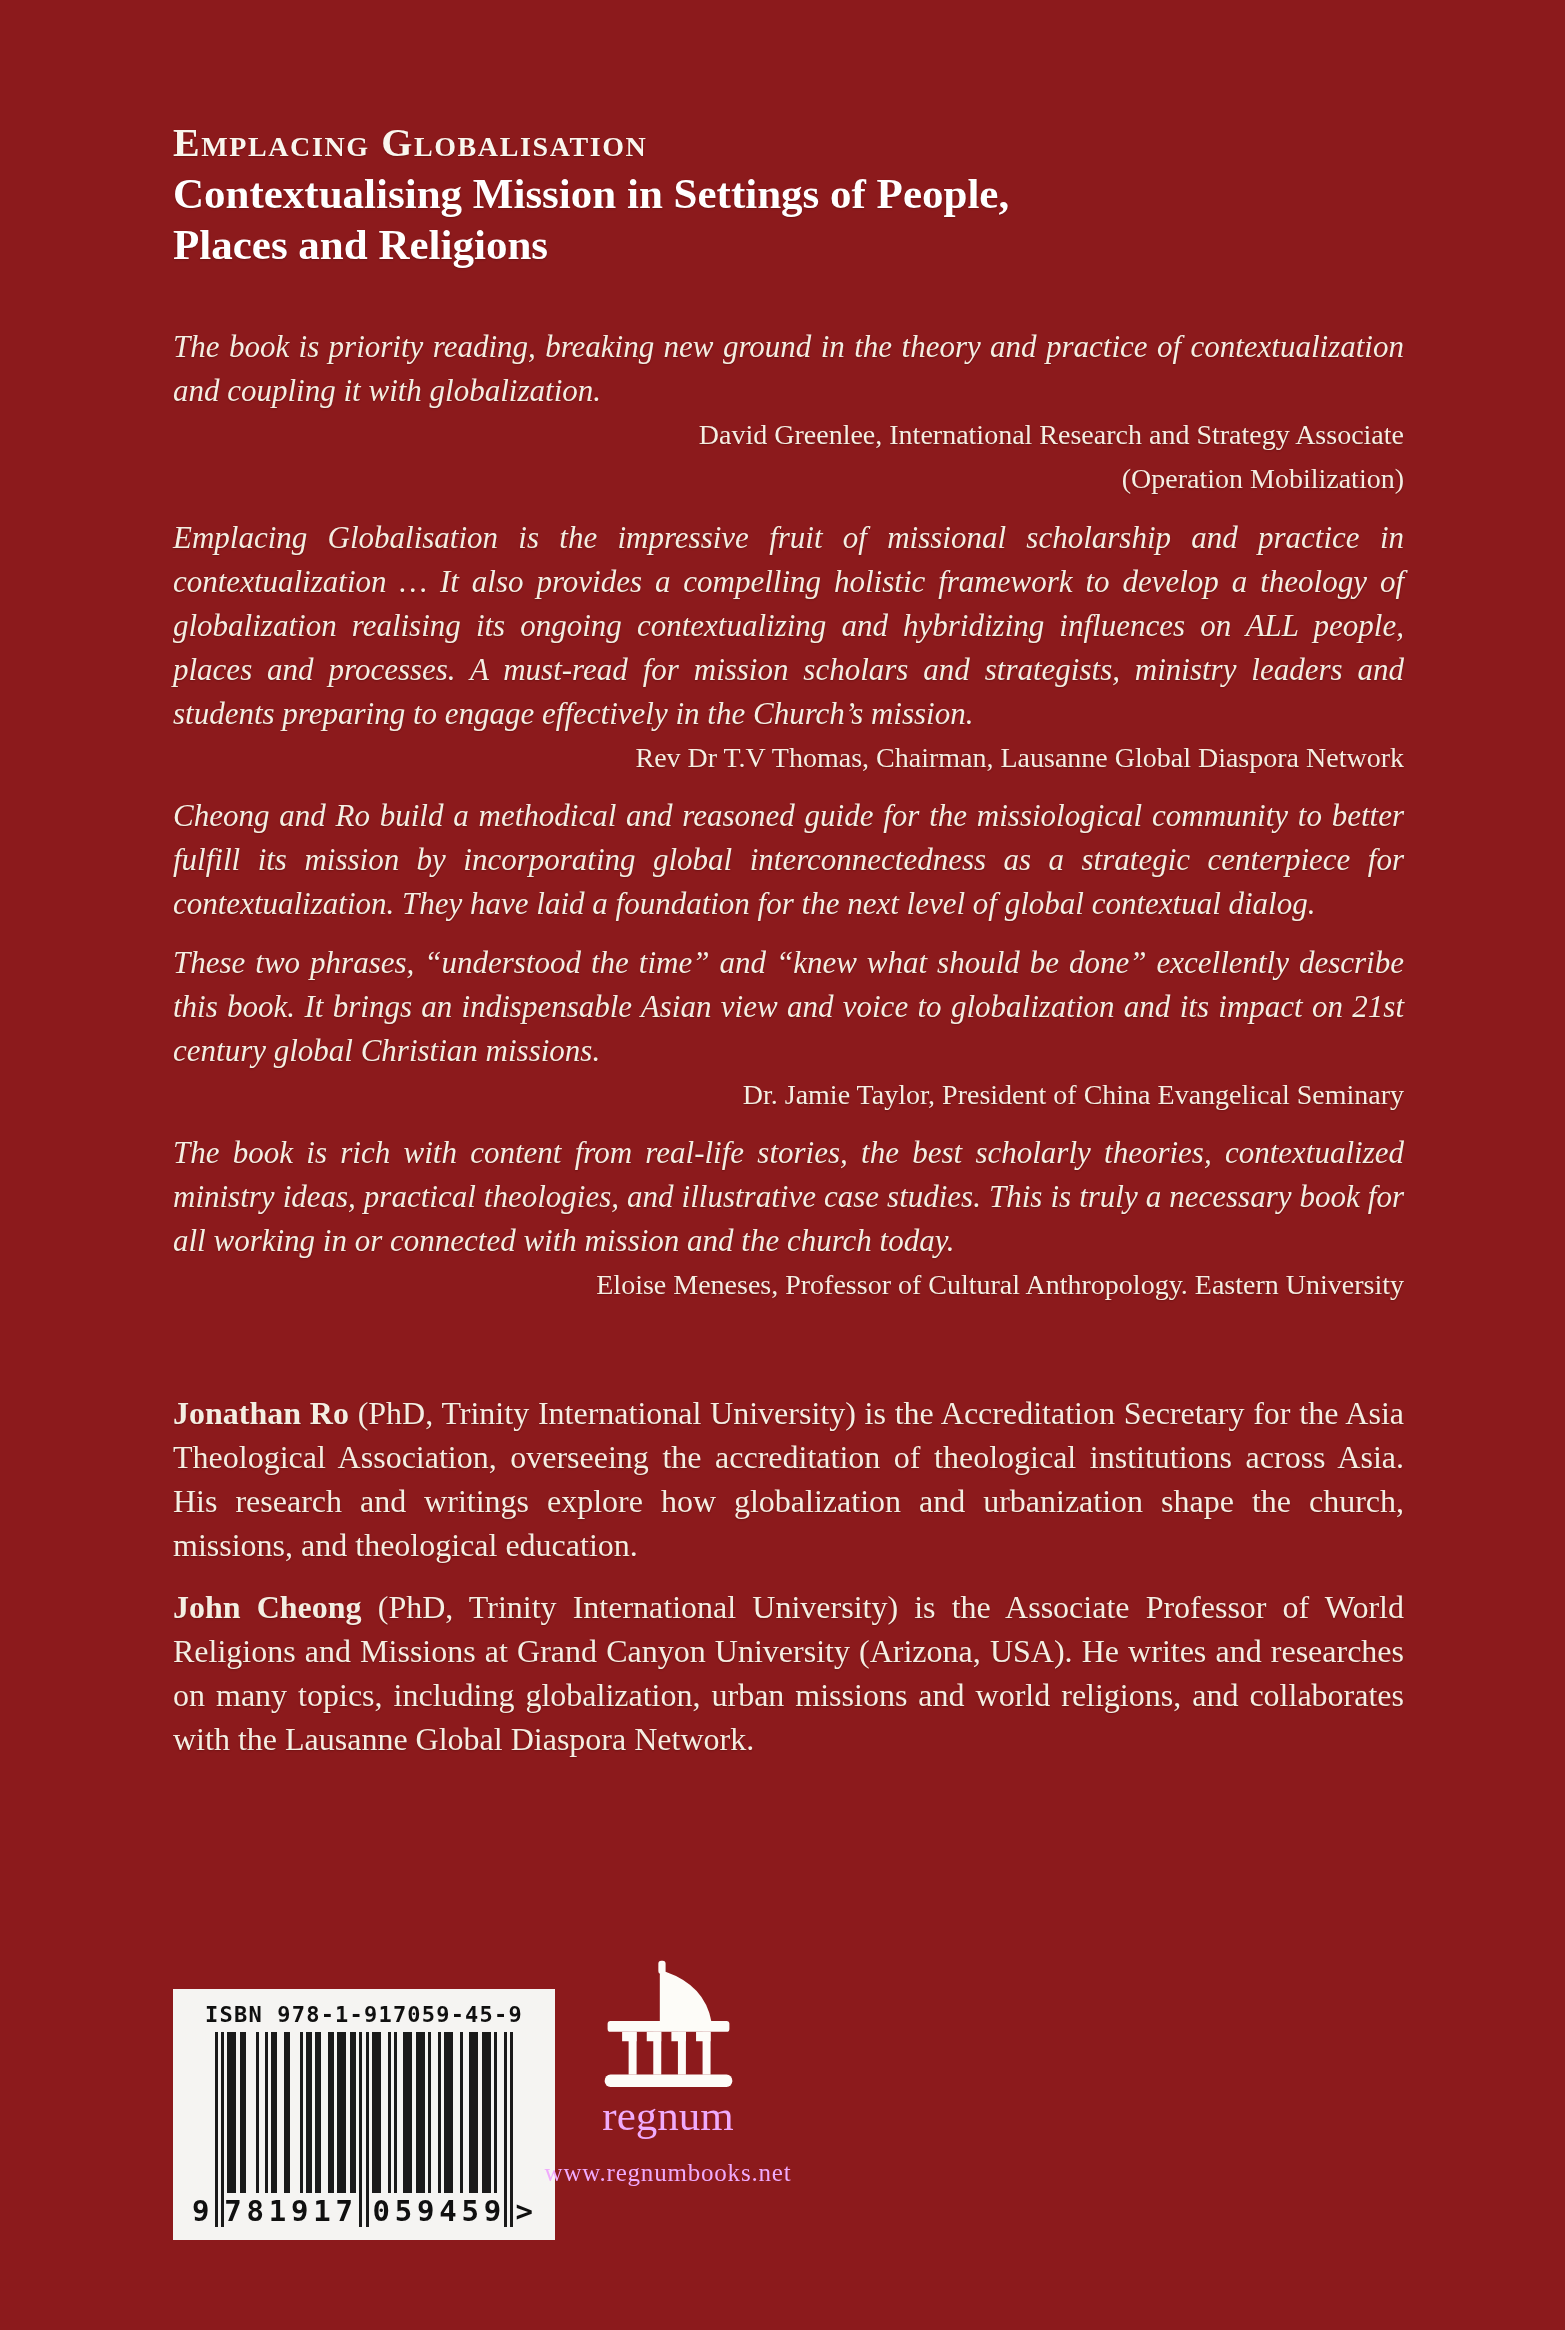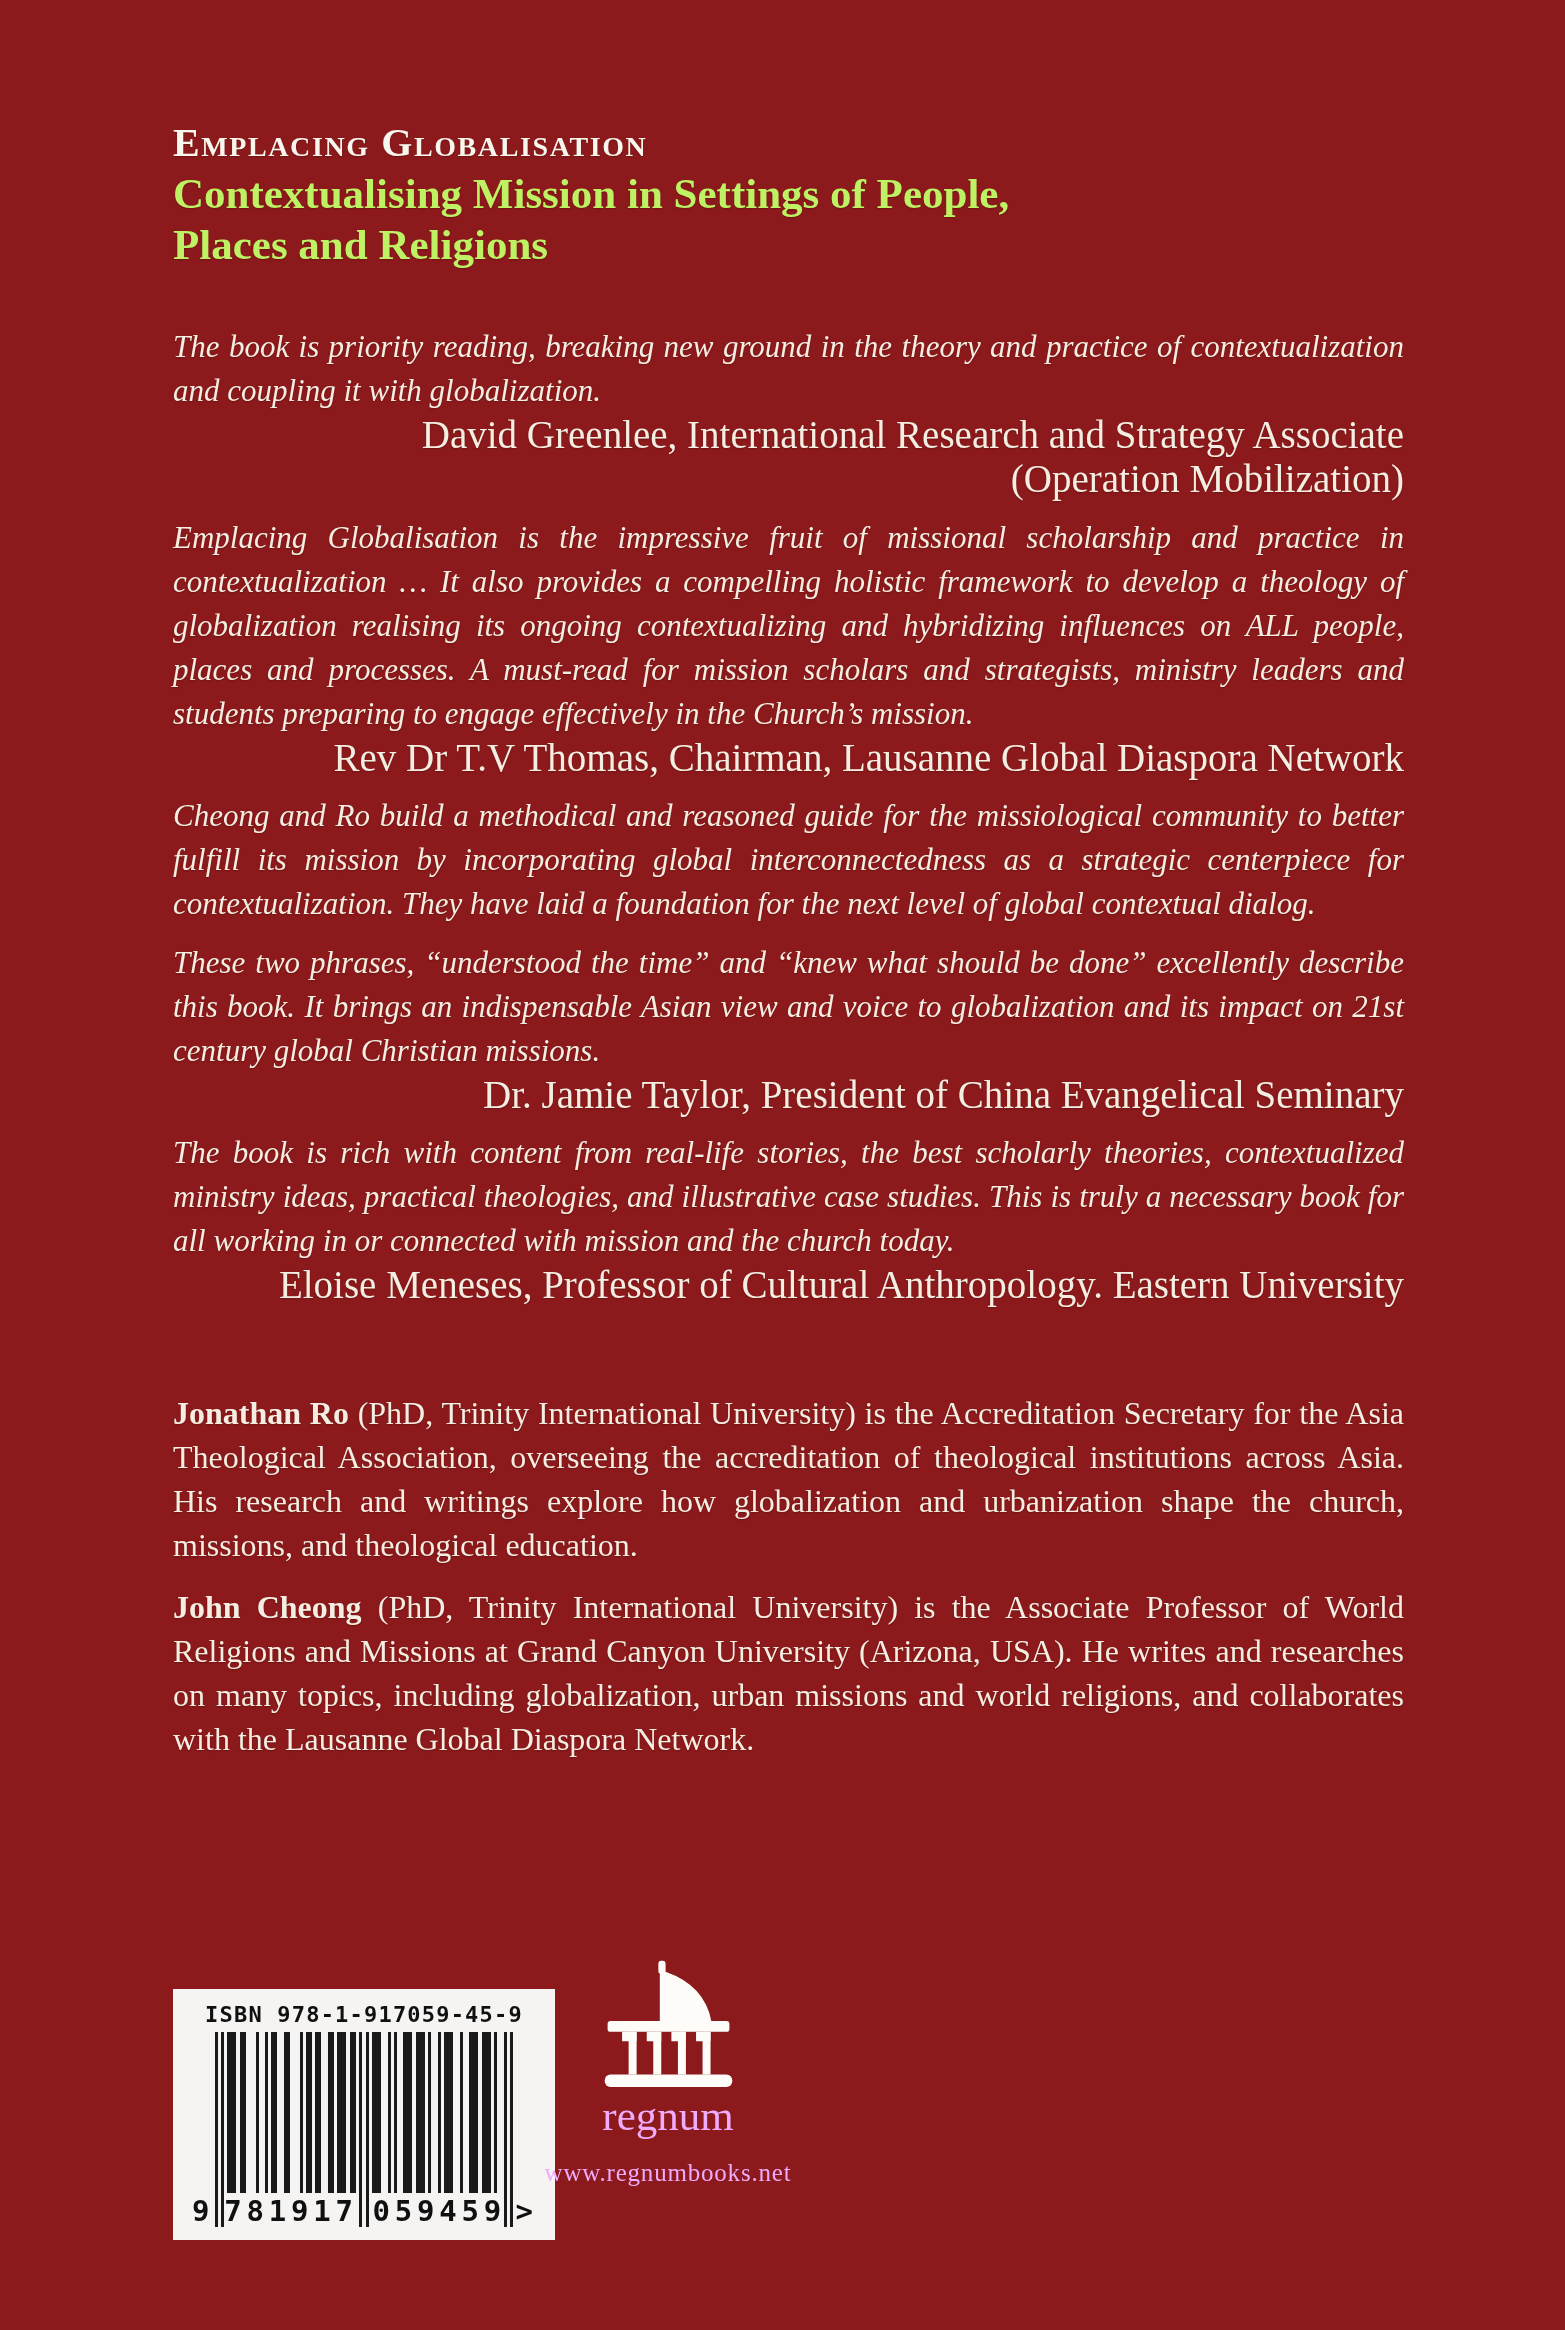--- a/index.html
+++ b/index.html
@@ -15,30 +15,30 @@
     position:absolute;left:173px;top:117px;width:1231px;
     text-shadow:0 0.8px 1.6px rgba(60,0,0,0.35);
   }
   
   .series{
     font-variant:small-caps;
     font-size:40px;line-height:51px;letter-spacing:1.6px;
     font-weight:600;color:#f9f6ee;
   }
   .subtitle{
-    margin:0;font-size:43px;line-height:51px;font-weight:bold;color:#bef264;
+    margin:0;font-size:43px;line-height:51px;font-weight:bold;color:#ffffff;
   }
   
   .endorsement{margin-top:14.5px;}
   .endorsement.first{margin-top:55px;}
   .quote{
     margin:0;font-style:italic;font-size:31px;line-height:44px;
     text-align:justify;text-justify:inter-word;
   }
-  .attribution{margin:0;text-align:right;font-size:39px;line-height:44px;}
+  .attribution{margin:0;text-align:right;font-size:28px;line-height:44px;}
   .attr-line{display:block;}
   
   .bios{margin-top:84px;}
   .bio{margin-top:17.7px;}
   .bio:first-child{margin-top:0;}
   .bio p{
     margin:0;font-size:32px;line-height:44px;
     text-align:justify;text-justify:inter-word;
   }
   .bio-name{font-weight:bold;}

